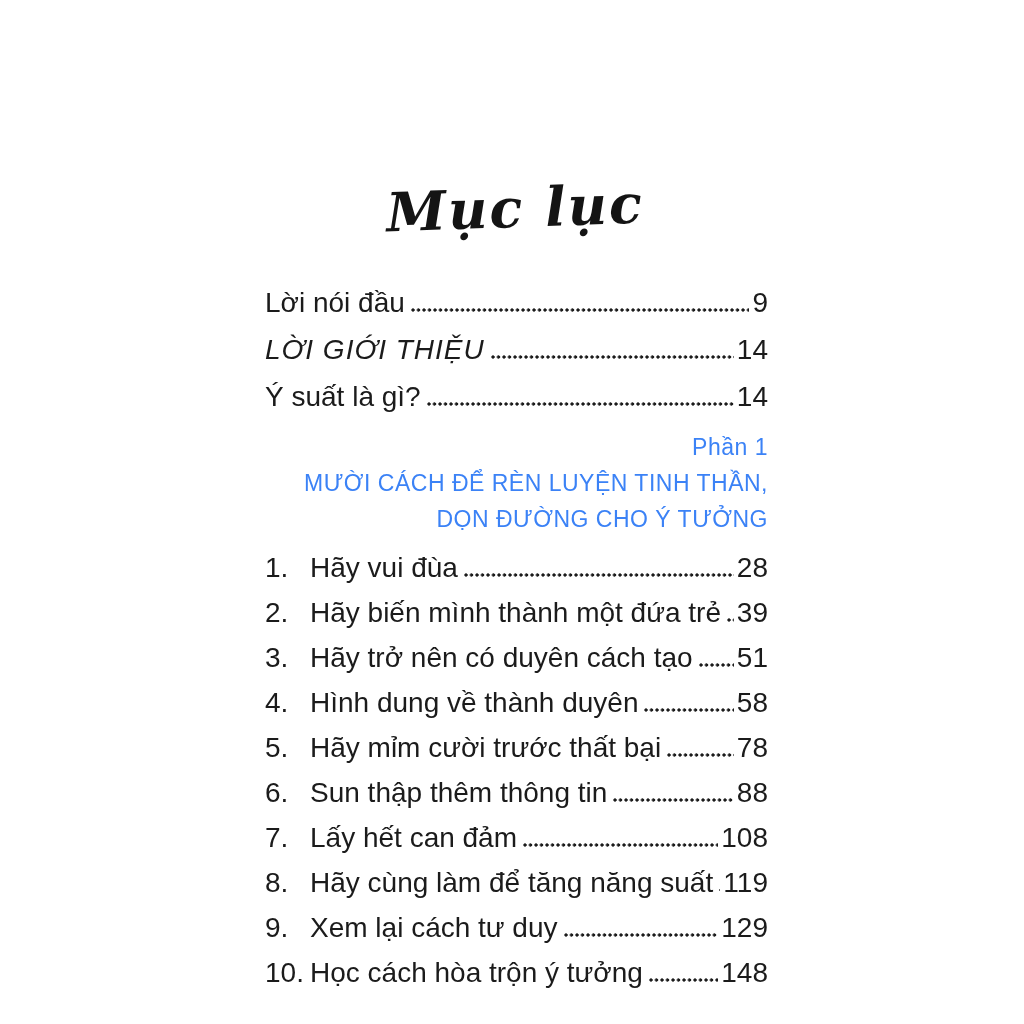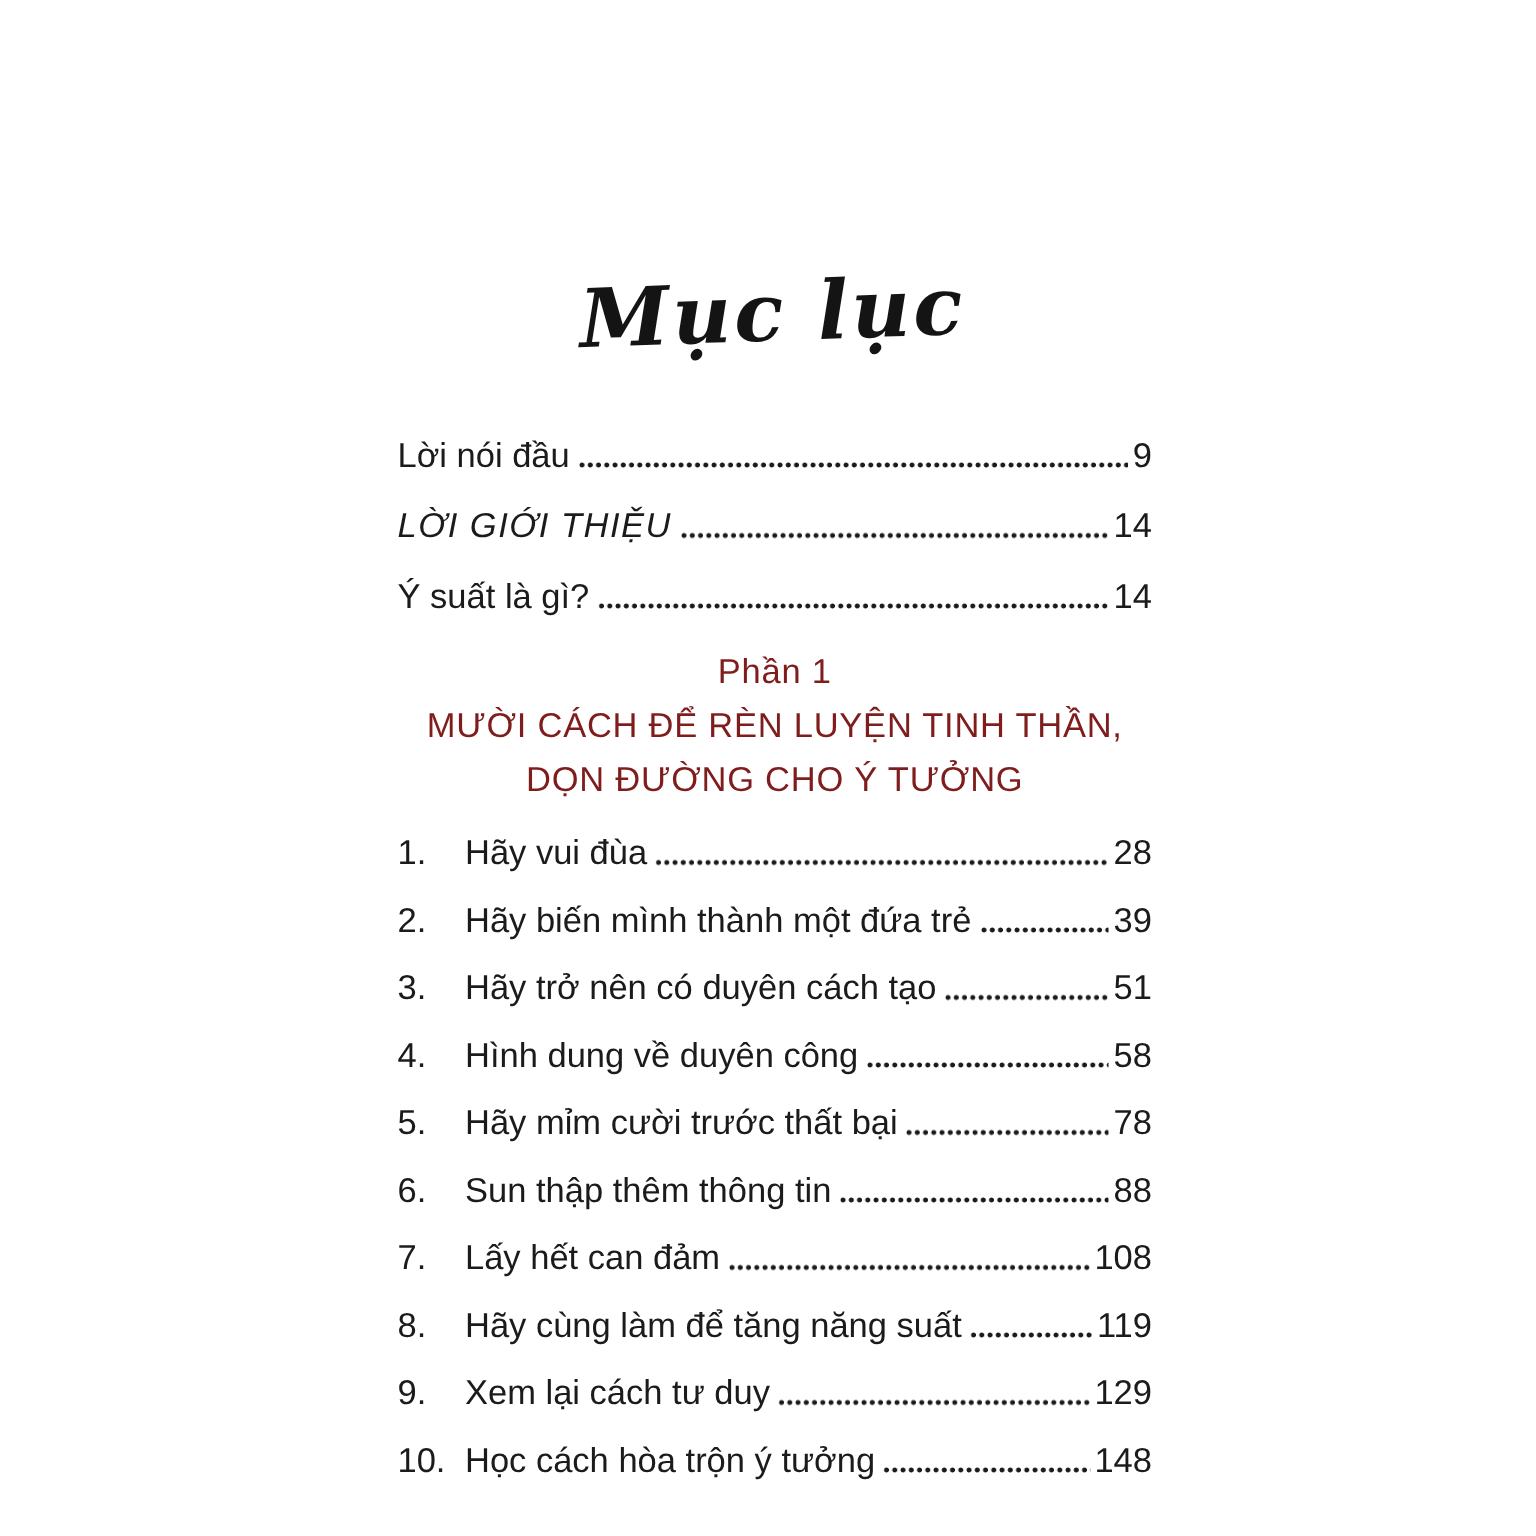--- a/index.html
+++ b/index.html
@@ -33,21 +33,21 @@
   }
   .toc {
     position: absolute;
     top: 288px;
     left: 265px;
     width: 503px;
   }
   .toc-row {
     display: flex;
     align-items: baseline;
-    font-size: 23px;
+    font-size: 28px;
     line-height: 30px;
     margin-bottom: 17px;
     white-space: nowrap;
   }
   .toc-row .label {
     flex: 0 0 auto;
   }
   .toc-row .dots {
     flex: 1 1 auto;
     height: 4px;
@@ -59,26 +59,26 @@
   }
   .toc-row .pagenum {
     flex: 0 0 auto;
     text-align: right;
   }
   .front-row .label.caps {
     letter-spacing: 1px;
     font-style: italic;
   }
   .section-heading {
-    text-align: center;
+    text-align: right;
     margin: 12px 0 16px 0;
     font-size: 23px;
     line-height: 36px;
     letter-spacing: 0.5px;
-    color: #7f1d1d;
+    color: #3b82f6;
   }
   .section-heading .part {
     font-size: 23px;
   }
   .chapters .toc-row {
     margin-bottom: 15px;
   }
   .chapters .num {
     flex: 0 0 45px;
     width: 45px;
@@ -136,21 +136,21 @@
 
   <div class="toc-row chapter-row">
     <span class="num">3.</span>
     <span class="label">Hãy trở nên có duyên cách tạo</span>
     <span class="dots"></span>
     <span class="pagenum">51</span>
   </div>
 
   <div class="toc-row chapter-row">
     <span class="num">4.</span>
-    <span class="label">Hình dung về duyên công</span>
+    <span class="label">Hình dung về thành duyên</span>
     <span class="dots"></span>
     <span class="pagenum">58</span>
   </div>
 
   <div class="toc-row chapter-row">
     <span class="num">5.</span>
     <span class="label">Hãy mỉm cười trước thất bại</span>
     <span class="dots"></span>
     <span class="pagenum">78</span>
   </div>

